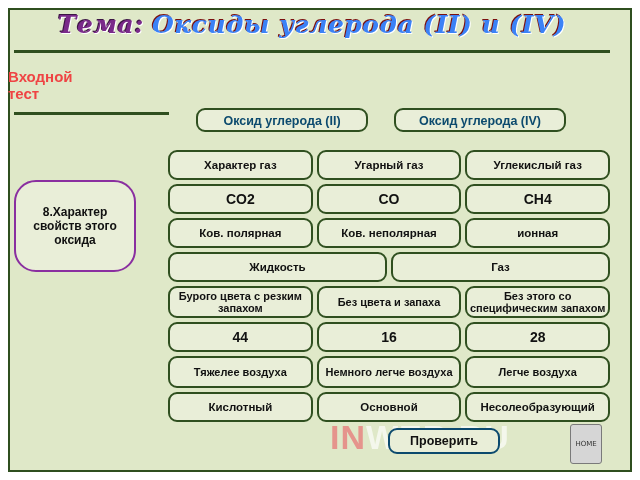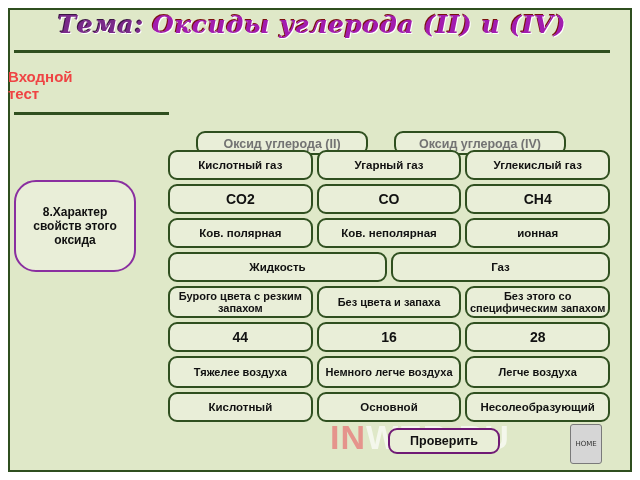--- a/index.html
+++ b/index.html
@@ -39,21 +39,21 @@
     width: 624px;
     text-align: center;
     font-family: "DejaVu Serif", serif;
     font-weight: bold;
     font-style: italic;
     font-size: 25px;
     letter-spacing: 0.5px;
     white-space: nowrap;
   }
   .title .t-red {
-    color: #a21caf;
+    color: #3b82f6;
     text-shadow: 1px 1px 0 #ffffff, -1px -1px 0 #7a1010;
     margin-left: 8px;
   }
   .title .t-purple {
     color: #7a2a8a;
     text-shadow: 1px 1px 0 #ffffff, -1px -1px 0 #3d1545;
   }
   .title-underline {
     position: absolute;
     left: 14px;
@@ -84,26 +84,25 @@
   }
 
   
   .header-pill {
     position: absolute;
     background: #e9eed8;
     border: 2px solid #2f4f1f;
     border-radius: 9px;
     font-size: 12.5px;
     font-weight: bold;
-    color: #737373;
+    color: #0c4a6e;
     text-align: center;
     line-height: 22px;
     height: 24px;
     box-sizing: border-box;
-    margin-top: 23px;
   }
   #hdr-co  { left: 196px; top: 108px; width: 172px; }
   #hdr-co2 { left: 394px; top: 108px; width: 172px; }
 
   
   .question-bubble {
     position: absolute;
     left: 14px;
     top: 180px;
     width: 122px;
@@ -172,21 +171,21 @@
   }
 
   
   .check-btn {
     position: absolute;
     left: 388px;
     top: 428px;
     width: 112px;
     height: 26px;
     background: #e9eed8;
-    border: 2px solid #701a75;
+    border: 2px solid #0c4a6e;
     border-radius: 9px;
     box-sizing: border-box;
     display: flex;
     align-items: center;
     justify-content: center;
     font-size: 12.5px;
     font-weight: bold;
     color: #111111;
   }
   .home-btn {
@@ -237,21 +236,21 @@
 
   <div class="header-pill" id="hdr-co">Оксид углерода (II)</div>
   <div class="header-pill" id="hdr-co2">Оксид углерода (IV)</div>
 
   <div class="ghost-letter">С</div>
   <div class="question-bubble">8.Характер свойств этого оксида</div>
 
   <div class="grid">
 
     <div class="row">
-      <div class="cell">Кислотный газ</div>
+      <div class="cell">Характер газ</div>
       <div class="cell">Угарный газ</div>
       <div class="cell">Углекислый газ</div>
     </div>
 
     <div class="row">
       <div class="cell big">CO2</div>
       <div class="cell big">CO</div>
       <div class="cell big">CH4</div>
     </div>
 

